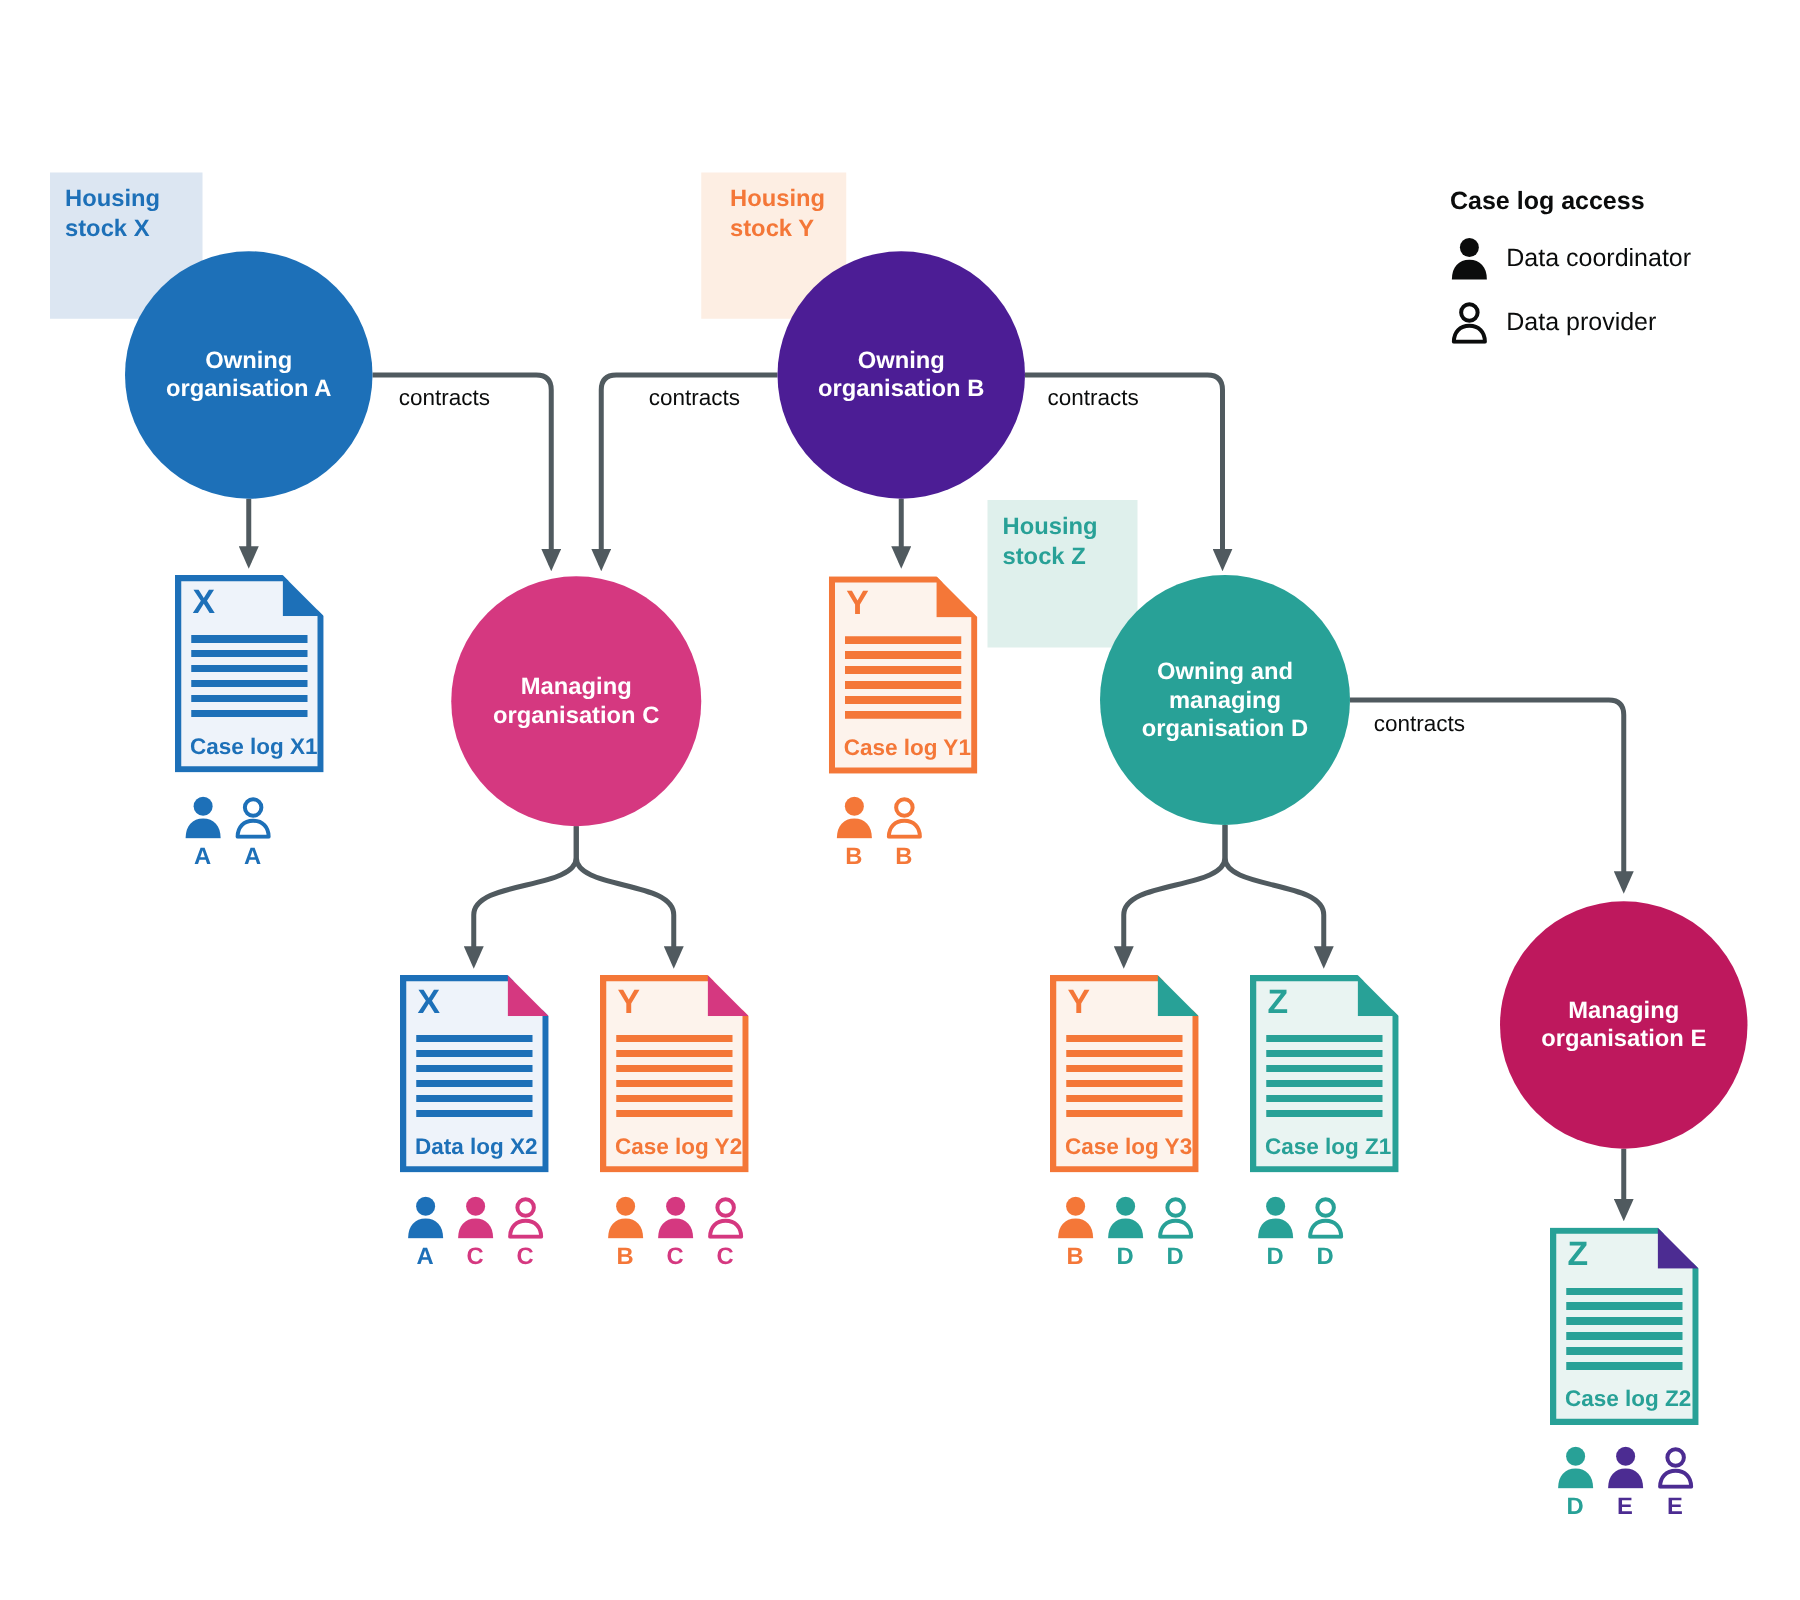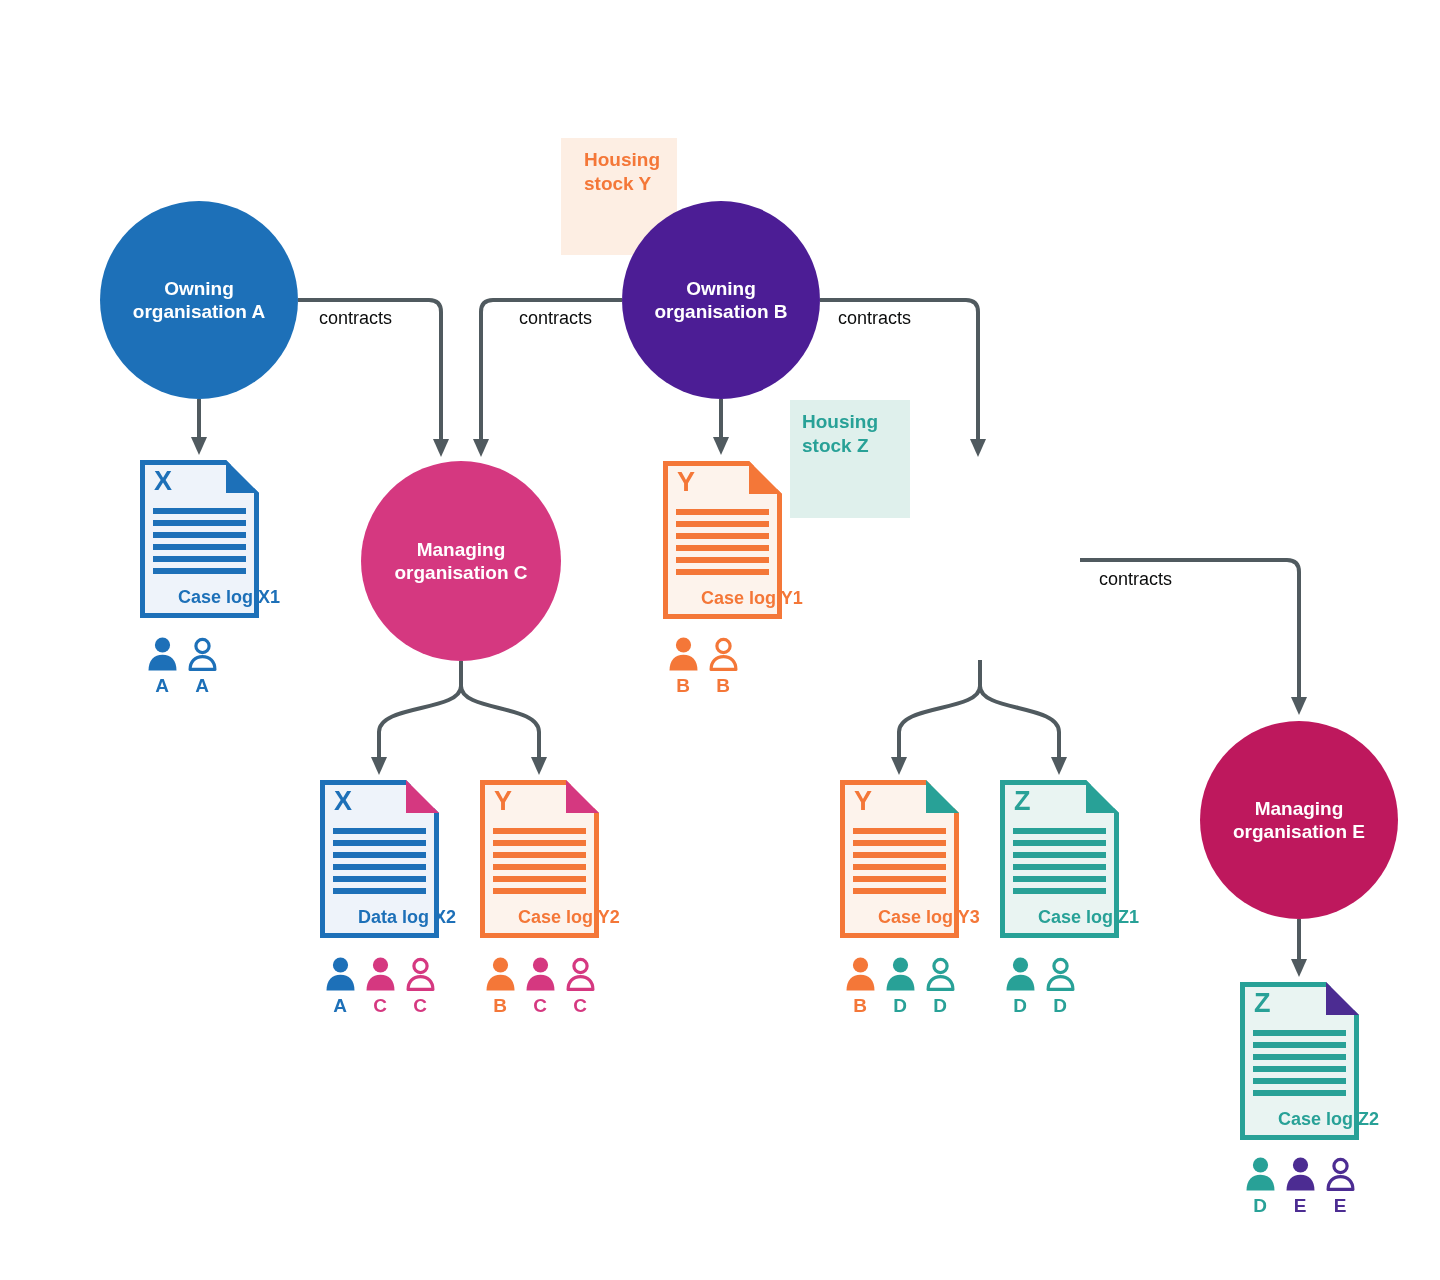--- a/index.html
+++ b/index.html
@@ -43,21 +43,21 @@
   .fold-orange{background:#f47738;}
   .fold-pink{background:#d53880;}
   .fold-teal{background:#28a197;}
   .fold-purple{background:#4c2c92;}
   .doc-letter{position:absolute;top:6px;left:14px;font-size:27px;font-weight:700;}
   .doc.blue .doc-letter,.doc.blue .doc-label,.doc.blue .doc-lines{color:#1d70b8;}
   .doc.orange .doc-letter,.doc.orange .doc-label,.doc.orange .doc-lines{color:#f47738;}
   .doc.teal .doc-letter,.doc.teal .doc-label,.doc.teal .doc-lines{color:#28a197;}
   .doc-lines{position:absolute;top:48px;left:13px;right:13px;height:66px;
              background:repeating-linear-gradient(to bottom, currentColor 0px, currentColor 6px, transparent 6px, transparent 12px);}
-  .doc-label{position:absolute;left:12px;bottom:10px;font-size:18px;font-weight:700;white-space:nowrap;margin-left:26px;}
+  .doc-label{position:absolute;left:12px;bottom:10px;font-size:18px;font-weight:700;white-space:nowrap;}
 
   
   .people{position:absolute;display:flex;gap:8px;}
   .person{display:flex;flex-direction:column;align-items:center;width:32px;}
   .person-icon{display:block;height:34px;}
   .person-letter{margin-top:5px;font-size:19px;font-weight:700;line-height:19px;}
 
   
   .legend{position:absolute;}
   .legend-title{font-size:20px;font-weight:700;color:#0b0c0c;}
@@ -85,35 +85,41 @@
       <path d="M820,300 H966 Q978,300 978,312 V452" marker-end="url(#arrow)"></path>
       <path d="M461,661 V686 C461,712 379,704 379,732 V770" marker-end="url(#arrow)"></path>
       <path d="M461,661 V686 C461,712 539,704 539,732 V770" marker-end="url(#arrow)"></path>
       <path d="M980,660 V686 C980,712 899,704 899,732 V770" marker-end="url(#arrow)"></path>
       <path d="M980,660 V686 C980,712 1059,704 1059,732 V770" marker-end="url(#arrow)"></path>
       <path d="M1080,560 H1287 Q1299,560 1299,572 V710" marker-end="url(#arrow)"></path>
       <path d="M1299,919 V972" marker-end="url(#arrow)"></path>
     </g>
   </svg>
 
+  <div class="stock tint-blue fg-blue" style="left:40px;top:138px;width:122px;height:117px">
+    <span>Housing stock X</span>
+  </div>
   <div class="stock tint-orange fg-orange" style="left:561px;top:138px;width:116px;height:117px">
     <span>Housing stock Y</span>
   </div>
   <div class="stock tint-teal fg-teal" style="left:790px;top:400px;width:120px;height:118px">
     <span>Housing stock Z</span>
   </div>
 
   <div class="circle bg-blue" style="left:100px;top:201px;width:198px;height:198px">
     <span>Owning organisation A</span>
   </div>
   <div class="circle bg-orange" style="left:622px;top:201px;width:198px;height:198px">
     <span>Owning organisation B</span>
   </div>
   <div class="circle bg-pink" style="left:361px;top:461px;width:200px;height:200px">
     <span>Managing organisation C</span>
+  </div>
+  <div class="circle bg-teal" style="left:880px;top:460px;width:200px;height:200px">
+    <span>Owning and managing organisation D</span>
   </div>
   <div class="circle bg-purple" style="left:1200px;top:721px;width:198px;height:198px">
     <span>Managing organisation E</span>
   </div>
 
   <span class="contract-label" style="left:319px;top:308px">contracts</span>
   <span class="contract-label" style="left:519px;top:308px">contracts</span>
   <span class="contract-label" style="left:838px;top:308px">contracts</span>
   <span class="contract-label" style="left:1099px;top:569px">contracts</span>
 
@@ -307,14 +313,31 @@
       </span>
       <span class="person">
         <span class="person-icon"><svg width="31" height="34" viewBox="0 0 31 34">
             <circle cx="15.5" cy="9" r="6.6" fill="#ffffff" stroke="#4c2c92" stroke-width="3.2"></circle>
             <path d="M3.1 32.4 C3.1 24.6 8 19.6 15.5 19.6 C23 19.6 27.9 24.6 27.9 32.4 Z" fill="#ffffff" stroke="#4c2c92" stroke-width="3.2" stroke-linejoin="round"></path>
           </svg></span>
         <span class="person-letter" style="color:#4c2c92">E</span>
       </span>
     </div>
 
+  <div class="legend" style="left:1160px;top:150px">
+    <div class="legend-title">Case log access</div>
+    <div class="legend-item">
+      <span class="legend-icon"><svg width="31" height="34" viewBox="0 0 31 34">
+            <circle cx="15.5" cy="8" r="7.6" fill="#0b0c0c"></circle>
+            <path d="M1.5 33.5 C1.5 23.5 7 17.8 15.5 17.8 C24 17.8 29.5 23.5 29.5 33.5 Z" fill="#0b0c0c"></path>
+          </svg></span>
+      <span class="legend-label">Data coordinator</span>
+    </div>
+    <div class="legend-item">
+      <span class="legend-icon"><svg width="31" height="34" viewBox="0 0 31 34">
+            <circle cx="15.5" cy="9" r="6.6" fill="#ffffff" stroke="#0b0c0c" stroke-width="3.2"></circle>
+            <path d="M3.1 32.4 C3.1 24.6 8 19.6 15.5 19.6 C23 19.6 27.9 24.6 27.9 32.4 Z" fill="#ffffff" stroke="#0b0c0c" stroke-width="3.2" stroke-linejoin="round"></path>
+          </svg></span>
+      <span class="legend-label">Data provider</span>
+    </div>
+  </div>
 
 </div>
 
 </body></html>

